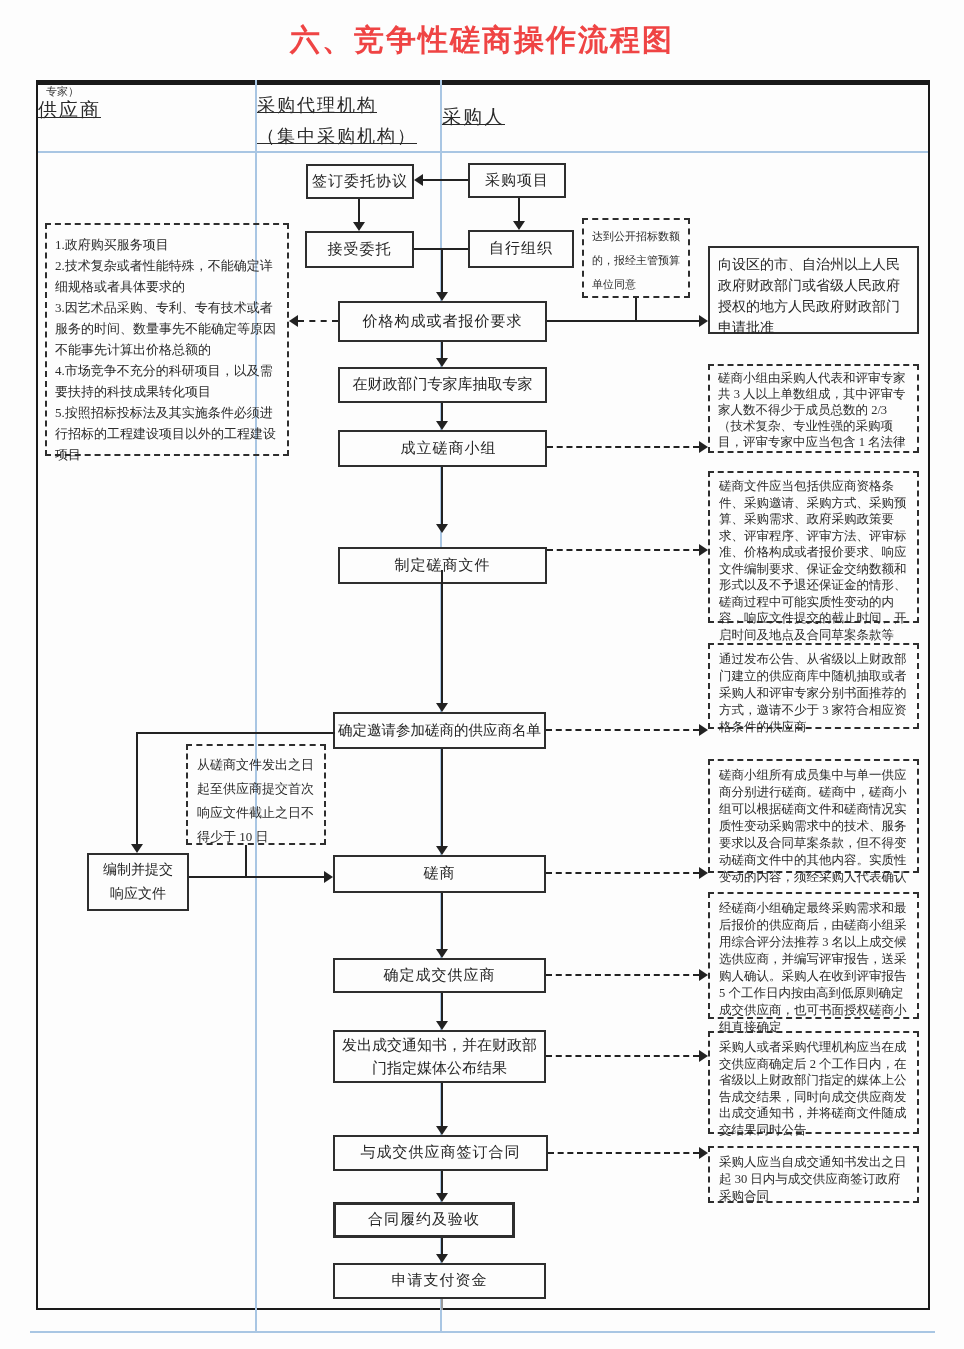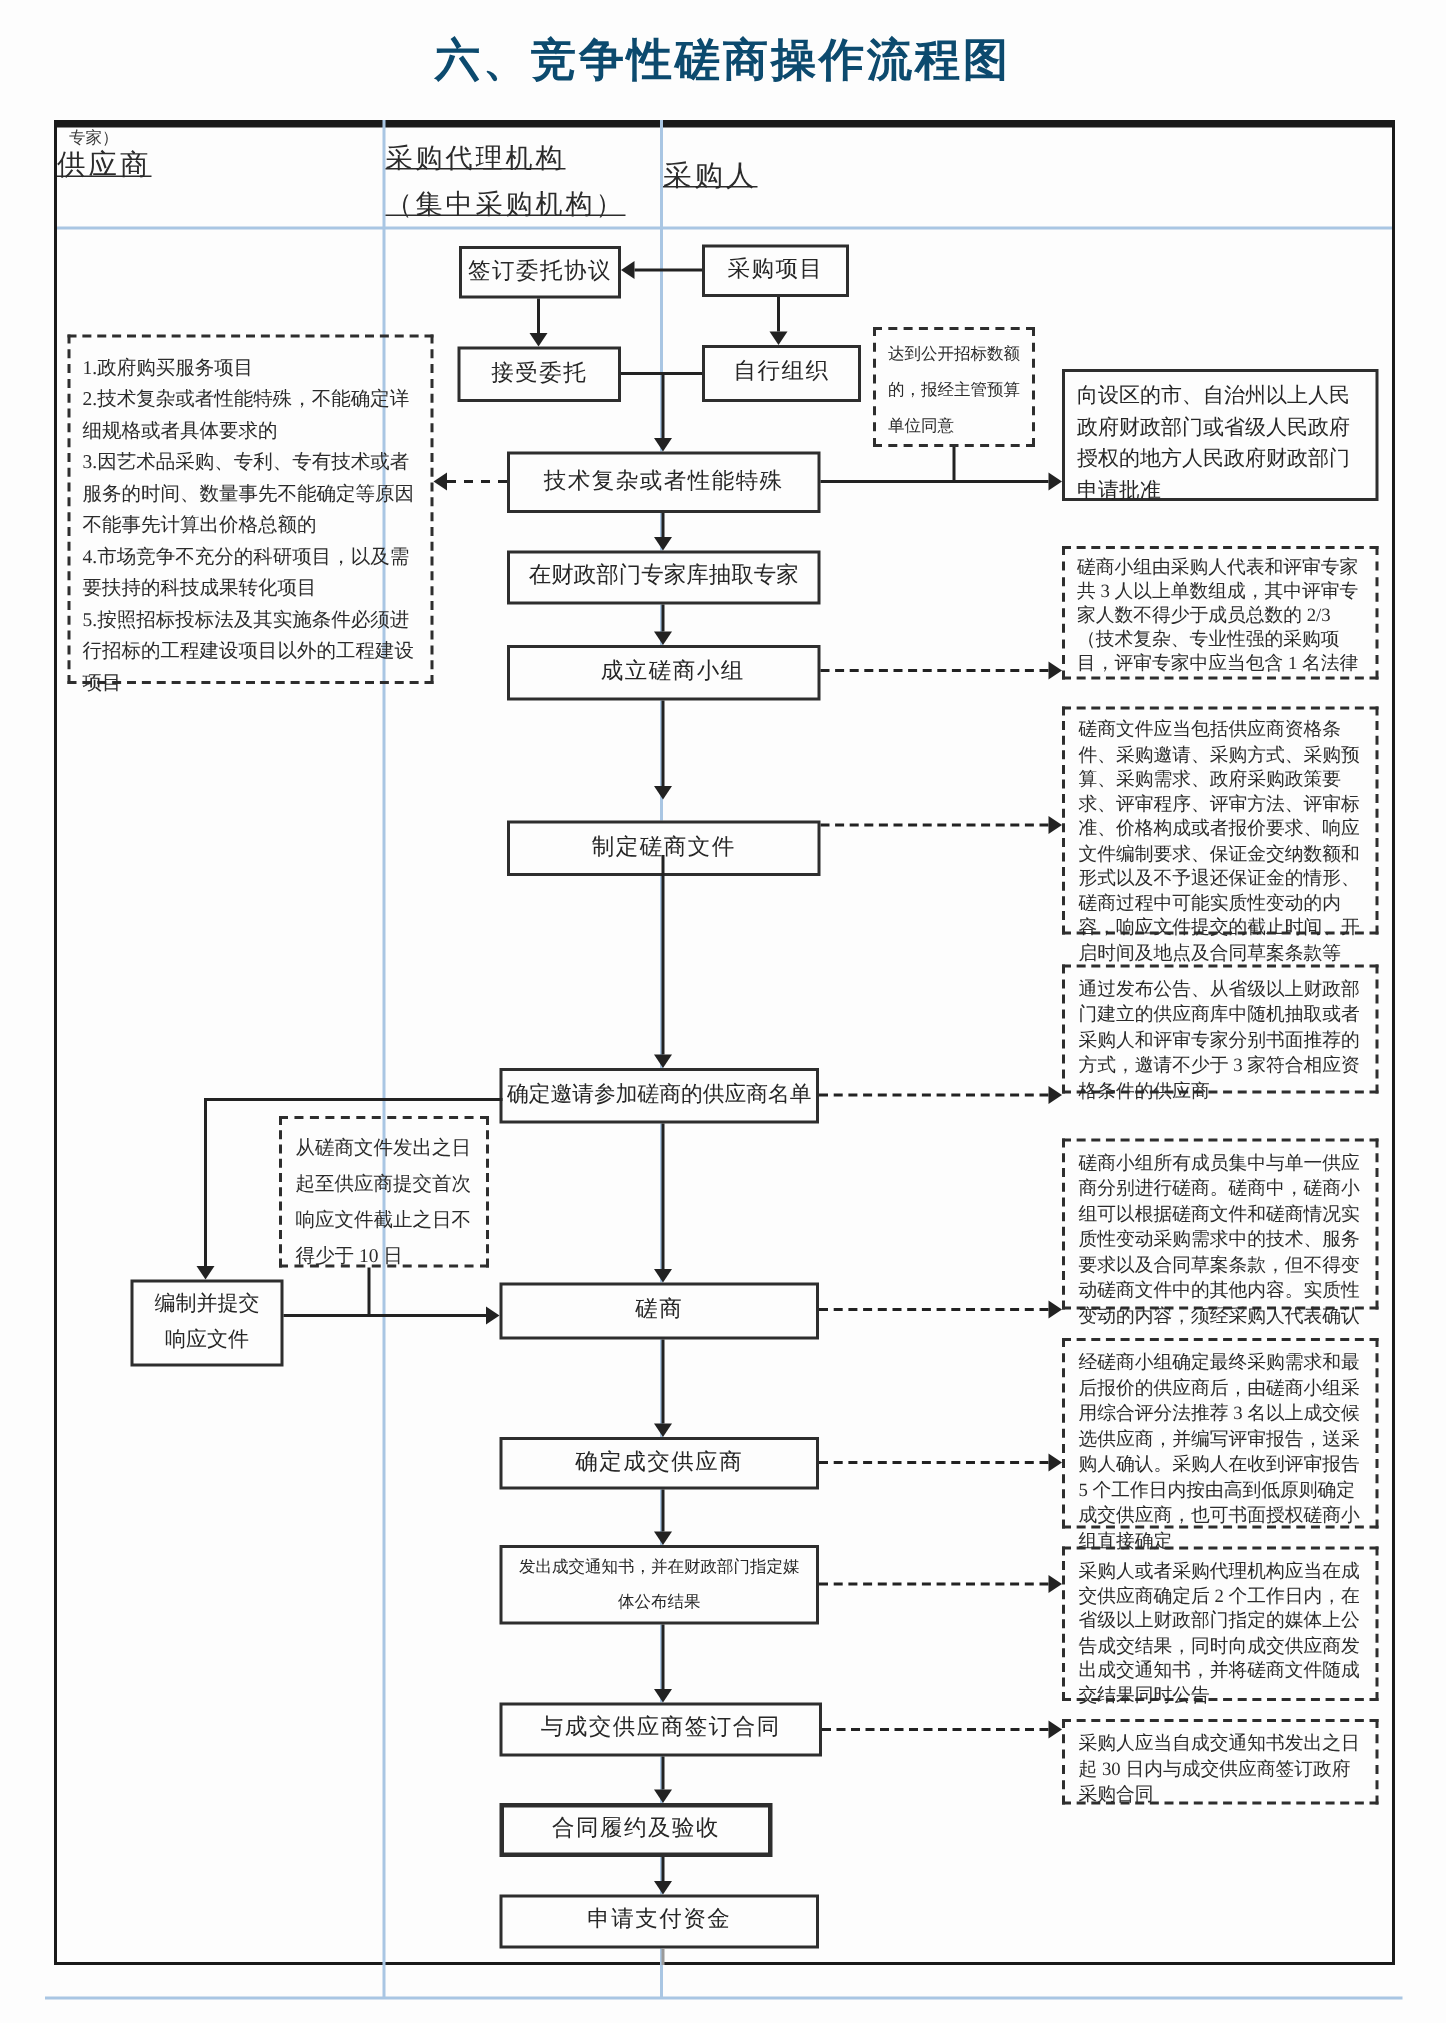--- a/index.html
+++ b/index.html
@@ -1,19 +1,19 @@
 <!DOCTYPE html>
 <html><head>
 <meta charset="utf-8">
 <style>
   html,body{margin:0;padding:0;background:#ffffff;}
   .page{position:relative;width:964px;height:1349px;background:#fdfdfd;overflow:hidden;
         font-family:"Liberation Serif","DejaVu Serif",serif;color:#262626;}
   .title{position:absolute;top:20px;left:0;width:100%;text-align:center;
-         font-size:30px;font-weight:bold;letter-spacing:2px;color:#0c4a6e;}
+         font-size:30px;font-weight:bold;letter-spacing:2px;color:#ef4444;}
   .frame{position:absolute;left:36px;top:80px;width:894px;height:1230px;
          border:2px solid #1a1a1a;border-top-width:5px;box-sizing:border-box;}
   .bluev{position:absolute;width:2px;background:#a9c6e3;}
   .blueh{position:absolute;height:2px;background:#a9c6e3;}
   .hdr{position:absolute;text-align:left;font-size:19px;color:#2b2b2b;letter-spacing:2px;text-decoration:underline;}
   .corner{position:absolute;left:46px;top:84px;font-size:11px;color:#3a3a3a;}
   .node{position:absolute;border:2px solid #2e2e2e;background:#fdfdfd;box-sizing:border-box;
         display:flex;align-items:center;justify-content:center;text-align:center;
         font-size:15px;line-height:1.45;letter-spacing:1px;}
   .thick{border-width:3px;}
@@ -51,30 +51,30 @@
     <div>采购代理机构</div>
     <div>（集中采购机构）</div>
   </div>
   <div class="hdr" style="left:442px;top:104px;width:486px;">采购人</div>
 
   <div class="node" style="left:306px;top:164px;width:108px;height:35px;">签订委托协议</div>
   <div class="node" style="left:468px;top:163px;width:98px;height:35px;">采购项目</div>
   <div class="node" style="left:305px;top:231px;width:109px;height:37px;">接受委托</div>
   <div class="node" style="left:468px;top:230px;width:106px;height:38px;">自行组织</div>
 
-  <div class="node" style="left:338px;top:301px;width:209px;height:41px;">技术复杂或者性能特殊</div>
+  <div class="node" style="left:338px;top:301px;width:209px;height:41px;">价格构成或者报价要求</div>
   <div class="node" style="left:338px;top:367px;width:209px;height:36px;letter-spacing:0;">在财政部门专家库抽取专家</div>
   <div class="node" style="left:338px;top:430px;width:209px;height:37px;padding-left:12px;">成立磋商小组</div>
   <div class="node" style="left:338px;top:533px;width:209px;height:37px;margin-top:14px;">制定磋商文件</div>
   <div class="node" style="left:333px;top:712px;width:213px;height:37px;letter-spacing:0;font-size:14.5px;">确定邀请参加磋商的供应商名单</div>
   <div class="node prewrap" style="left:87px;top:853px;width:102px;height:58px;font-size:14px;line-height:24px;letter-spacing:0;">编制并提交
 响应文件</div>
   <div class="node" style="left:333px;top:855px;width:213px;height:38px;">磋商</div>
   <div class="node" style="left:333px;top:958px;width:213px;height:35px;">确定成交供应商</div>
-  <div class="node" style="left:333px;top:1030px;width:213px;height:53px;font-size:11px;line-height:23px;letter-spacing:0;padding:0 6px;">发出成交通知书，并在财政部门指定媒体公布结果</div>
+  <div class="node" style="left:333px;top:1030px;width:213px;height:53px;font-size:15px;line-height:23px;letter-spacing:0;padding:0 6px;">发出成交通知书，并在财政部门指定媒体公布结果</div>
   <div class="node" style="left:333px;top:1135px;width:215px;height:36px;">与成交供应商签订合同</div>
   <div class="node thick" style="left:333px;top:1202px;width:182px;height:36px;">合同履约及验收</div>
   <div class="node" style="left:333px;top:1263px;width:213px;height:36px;">申请支付资金</div>
 
   <div class="node blocktext" style="left:708px;top:246px;width:211px;height:88px;">向设区的市、自治州以上人民政府财政部门或省级人民政府授权的地方人民政府财政部门申请批准</div>
 
   <div class="note prewrap" style="left:45px;top:223px;width:244px;height:233px;font-size:13px;line-height:21px;padding:9px 8px;">1.政府购买服务项目
 2.技术复杂或者性能特殊，不能确定详细规格或者具体要求的
 3.因艺术品采购、专利、专有技术或者服务的时间、数量事先不能确定等原因不能事先计算出价格总额的
 4.市场竞争不充分的科研项目，以及需要扶持的科技成果转化项目

